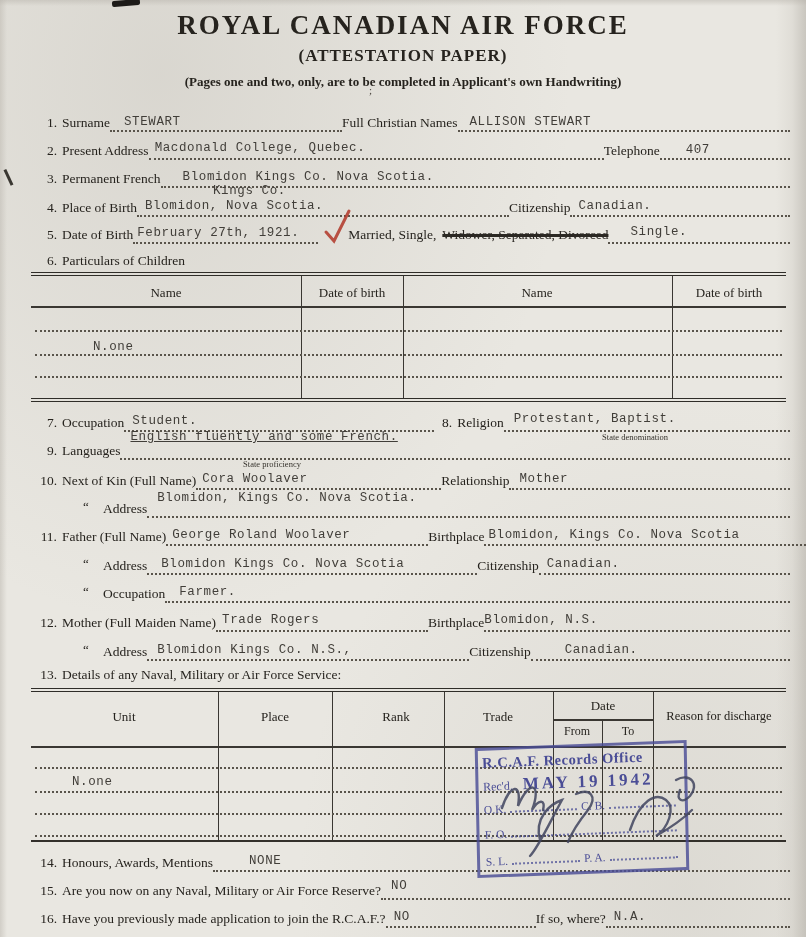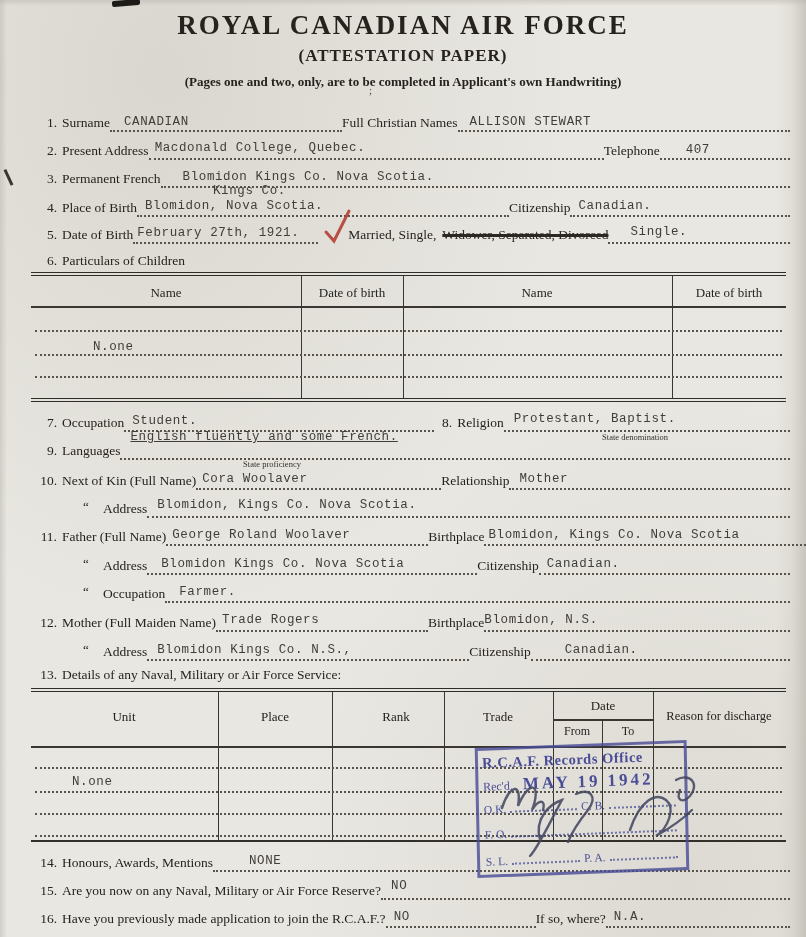--- a/index.html
+++ b/index.html
@@ -55,21 +55,21 @@
   <div class="ttl" style="top:74px;font-size:13px;">(Pages one and two, only, are to be completed in Applicant's own Handwriting)</div>
 
   <div style="position:absolute;left:112px;top:0;width:28px;height:6px;background:#1d1b18;border-radius:2px;transform:rotate(-5deg);"></div>
   <div style="position:absolute;left:7px;top:169px;width:2.5px;height:17px;background:#3a3731;transform:rotate(-25deg);"></div>
   <div class="stray" style="left:369px;top:84px;font-size:11px;">;</div>
 
   <div class="row" style="top:112px;left:31px;right:16px;">
     <span class="num">1.</span>
     <span class="lbl">Surname</span>
     <span class="fill" style="flex:0 0 232px;">
-      <span class="typed" style="margin-left:14px;">CANADIAN</span>
+      <span class="typed" style="margin-left:14px;">STEWART</span>
     </span>
     <span class="lbl">Full Christian Names</span>
     <span class="fill">
       <span class="typed" style="margin-left:12px;">ALLISON STEWART</span>
     </span>
   </div>
 
   <div class="row" style="top:140px;left:31px;right:16px;">
     <span class="num">2.</span>
     <span class="lbl">Present Address</span>
@@ -172,21 +172,21 @@
     <span class="lbl">Relationship</span>
     <span class="fill">
       <span class="typed" style="margin-left:10px;margin-bottom:2px;">Mother</span>
     </span>
   </div>
 
   <div class="row" style="top:498px;left:31px;right:16px;">
     <span class="ditto">“</span>
     <span class="lbl">Address</span>
     <span class="fill">
-      <span class="typed" style="margin-left:10px;margin-bottom:4px;">Blomidon, Kings Co. Nova Scotia.</span>
+      <span class="typed" style="margin-left:10px;margin-bottom:11px;">Blomidon, Kings Co. Nova Scotia.</span>
     </span>
   </div>
 
   <div class="row" style="top:526px;left:31px;right:0;">
     <span class="num">11.</span>
     <span class="lbl">Father (Full Name)</span>
     <span class="fill" style="flex:0 0 262px;">
       <span class="typed" style="margin-left:6px;margin-bottom:2px;">George Roland Woolaver</span>
     </span>
     <span class="lbl">Birthplace</span>

